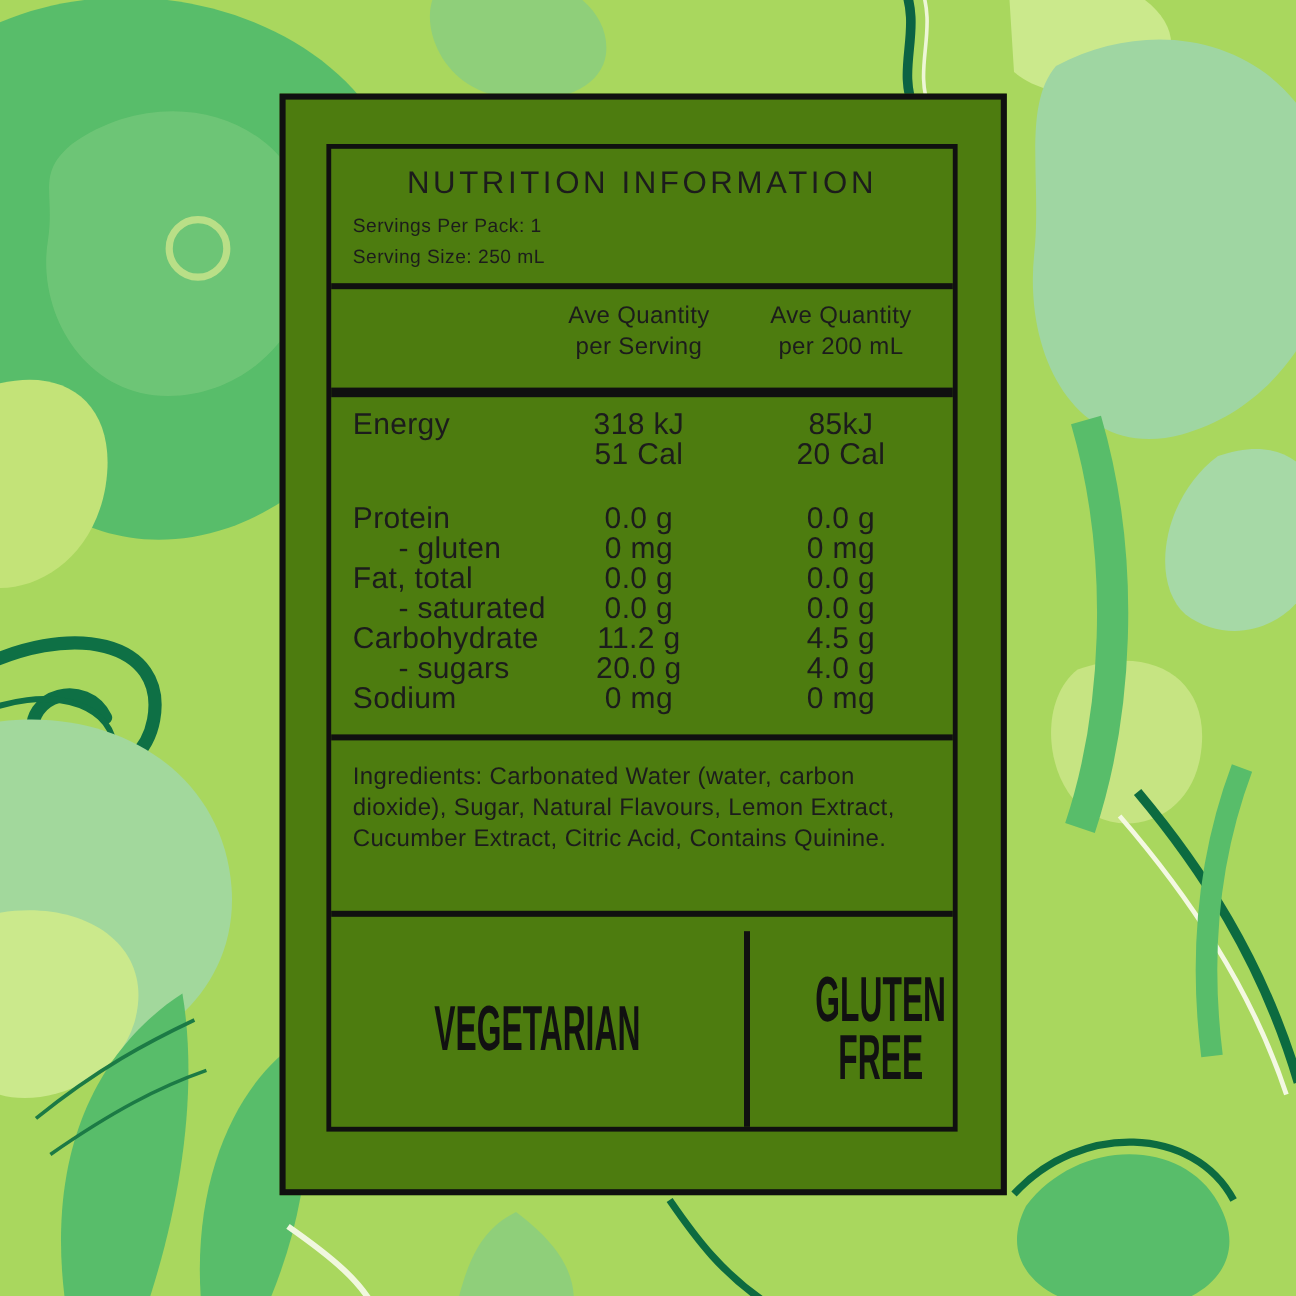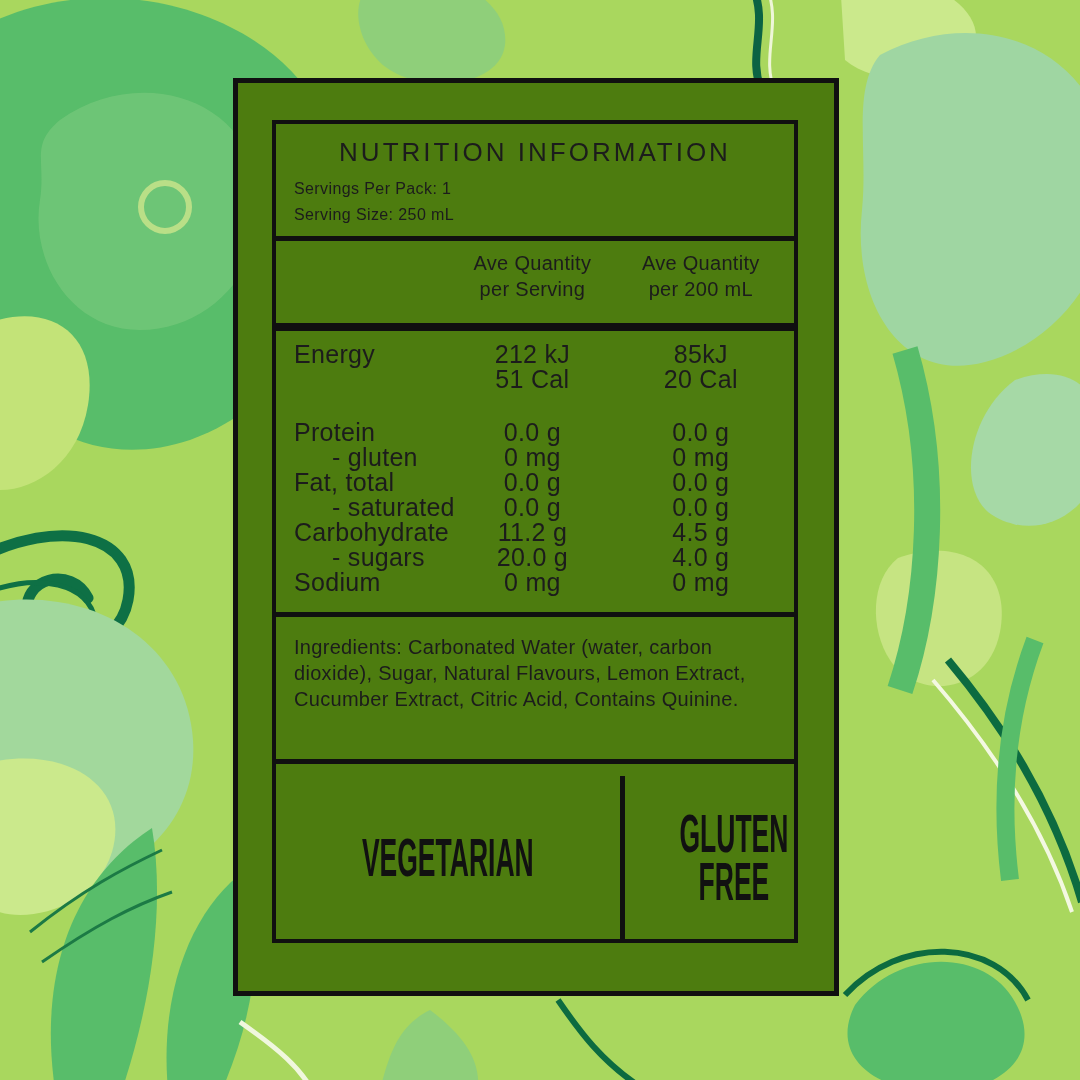--- a/index.html
+++ b/index.html
@@ -122,21 +122,21 @@
           <div class="col-h">
             <div>Ave Quantity</div>
             <div>per 200 mL</div>
           </div>
         </div>
       </div>
 
       <div class="sec sec-table">
   <div class="trow">
     <div class="c-label">Energy</div>
-    <div class="c-v1">212 kJ</div>
+    <div class="c-v1">318 kJ</div>
     <div class="c-v2">85kJ</div>
   </div>
 
   <div class="trow">
     <div class="c-label"></div>
     <div class="c-v1">51 Cal</div>
     <div class="c-v2">20 Cal</div>
   </div>
 <div class="row-spacer"></div>
   <div class="trow">

